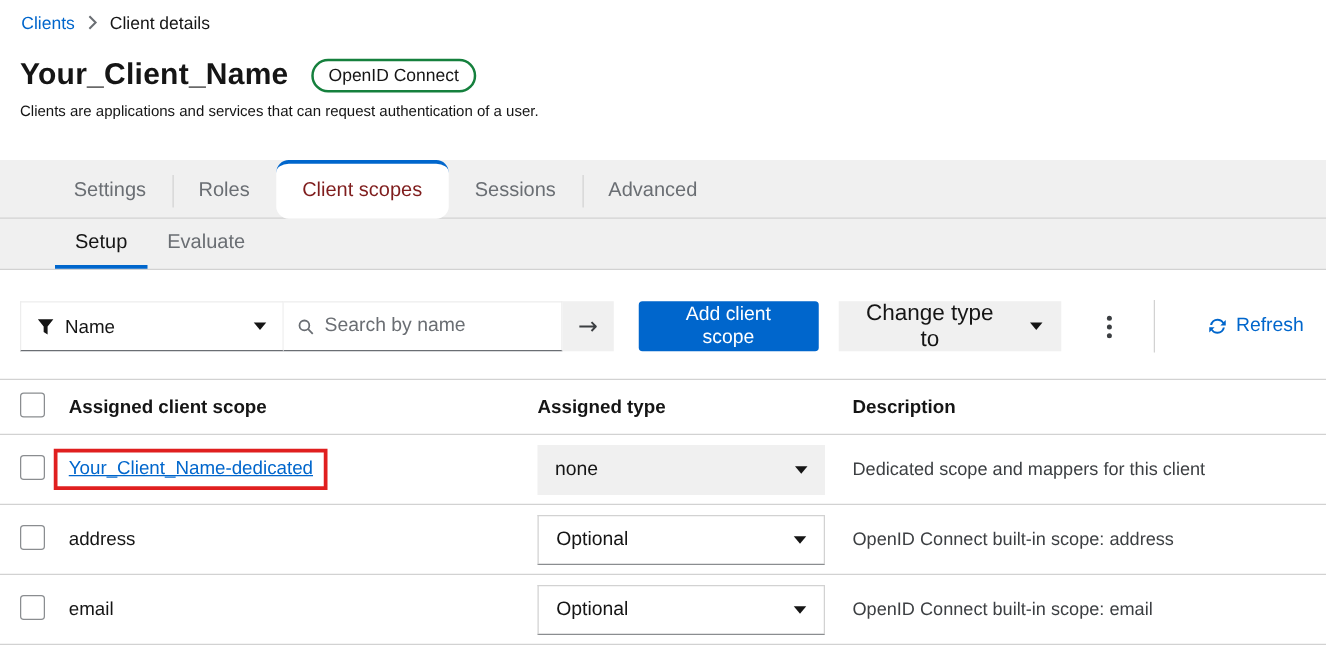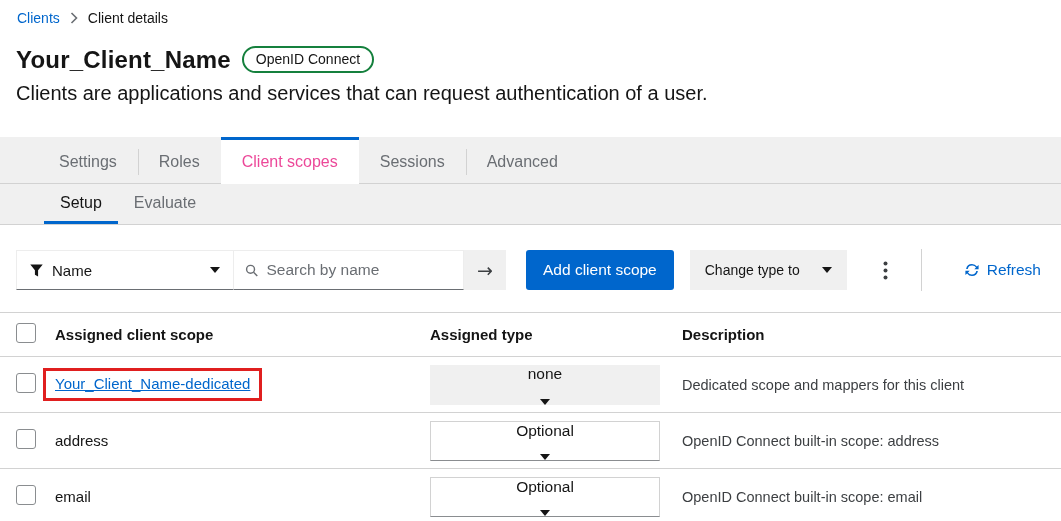--- a/index.html
+++ b/index.html
@@ -12,43 +12,43 @@
   }
 
   
   .breadcrumb { display: flex; align-items: center; gap: 10px; padding: 10px 0 0 17px; font-size: 14px; }
   .breadcrumb a { color: #0066cc; text-decoration: none; cursor: pointer; }
   .crumb-sep { color: #6a6e73; font-size: 15px; }
   .crumb-current { color: #151515; }
 
   
   .page-header { padding: 0 16px; margin-top: 20px; }
-  .title-row { display: flex; align-items: flex-start; gap: 11px; }
+  .title-row { display: flex; align-items: flex-end; gap: 18px; }
   .page-title { font-size: 24px; font-weight: 700; margin: 0; letter-spacing: 0.2px; }
   .type-badge {
     border: 2px solid #15803d; border-radius: 14px; background: #fff;
     padding: 3px 12px 4px; font-size: 14px; color: #151515; white-space: nowrap;
   }
-  .page-subtitle { margin-top: 8px; font-size: 20px; }
+  .page-subtitle { margin-top: 8px; font-size: 12px; }
 
   
   .tabs-band {
     margin-top: 32px; height: 47px; background: #f0f0f0;
     display: flex; align-items: stretch; padding-left: 38px;
     box-shadow: inset 0 -1px 0 #d2d2d2; position: relative;
   }
   .tab {
     display: flex; align-items: center; padding: 0 21px;
     font-size: 16px; color: #6a6e73; cursor: pointer;
     border-top: 3px solid transparent; position: relative;
   }
   .tab:not(.active) + .tab:not(.active)::before {
     content: ""; position: absolute; left: 0; top: 9px; bottom: 9px; width: 1px; background: #d2d2d2;
   }
-  .tab.active { background: #fff; color: #ec4899; border-top: 3px solid #0066cc; z-index: 2; }
+  .tab.active { background: #fff; color: #7f1d1d; border-top: 3px solid #0066cc; z-index: 2; border-radius: 10px; }
 
   
   .subtabs-band {
     height: 41px; background: #f0f0f0; display: flex; align-items: stretch;
     padding-left: 44px; border-bottom: 1px solid #d2d2d2;
   }
   .subtab {
     display: flex; align-items: center; padding: 0 16px; font-size: 16px;
     color: #6a6e73; cursor: pointer; border-bottom: 3px solid transparent;
   }
@@ -75,21 +75,21 @@
     display: flex; align-items: center; justify-content: center;
     font-size: 19px; color: #3c3f42; font-family: "DejaVu Sans", sans-serif;
   }
   .add-btn {
     margin-left: 20px; height: 40px; padding: 0 17px; border: none; border-radius: 3px;
     background: #0066cc; color: #fff; font-size: 15.5px; cursor: pointer;
     font-family: "Liberation Sans", sans-serif;
   }
   .change-type-btn {
     margin-left: 16px; height: 40px; padding: 0 15px; background: #f0f0f0; border: none;
-    display: flex; align-items: center; gap: 22px; font-size: 14px; color: #151515; cursor: pointer;
+    display: flex; align-items: center; gap: 22px; font-size: 18px; color: #151515; cursor: pointer;
     font-family: "Liberation Sans", sans-serif;
   }
   .kebab-btn {
     margin-left: 27px; width: 24px; height: 40px; background: none; border: none; cursor: pointer;
     display: flex; align-items: center; justify-content: center;
   }
   .toolbar-divider { width: 1px; height: 42px; background: #d2d2d2; margin-left: 23px; }
   .refresh-btn {
     margin-left: 36px; background: none; border: none; cursor: pointer;
     display: flex; align-items: center; gap: 7px; color: #0066cc; font-size: 15.5px;
@@ -105,21 +105,21 @@
   .t-head { border-top: 1px solid #d2d2d2; height: 45px; font-weight: 700; font-size: 15px; }
   .t-body-row { height: 56px; font-size: 15px; }
   input[type="checkbox"] {
     appearance: none; -webkit-appearance: none; width: 20px; height: 20px; margin: 0;
     border: 1px solid #8a8d90; border-radius: 3px; background: #fff; cursor: pointer;
   }
   .scope-link { color: #0066cc; text-decoration: underline; cursor: pointer; }
   .red-box { display: inline-block; border: 3px solid #e01f1f; padding: 4px 9px 6px; margin-left: -12px; }
   .type-select {
     width: 230px; height: 40px; display: flex; align-items: center; justify-content: space-between;
-    padding: 0 14px; font-size: 15.5px; color: #151515; cursor: pointer; flex-direction: column;
+    padding: 0 14px; font-size: 15.5px; color: #151515; cursor: pointer;
   }
   .type-select.gray { background: #f0f0f0; }
   .type-select.outlined { background: #fff; border: 1px solid #d2d2d2; border-bottom-color: #8a8d90; }
   .desc-cell { color: #3c3f42; font-size: 14.5px; }
 
   .caret {
     width: 0; height: 0; border-left: 5px solid transparent;
     border-right: 5px solid transparent; border-top: 6px solid #151515;
   }
 </style>

